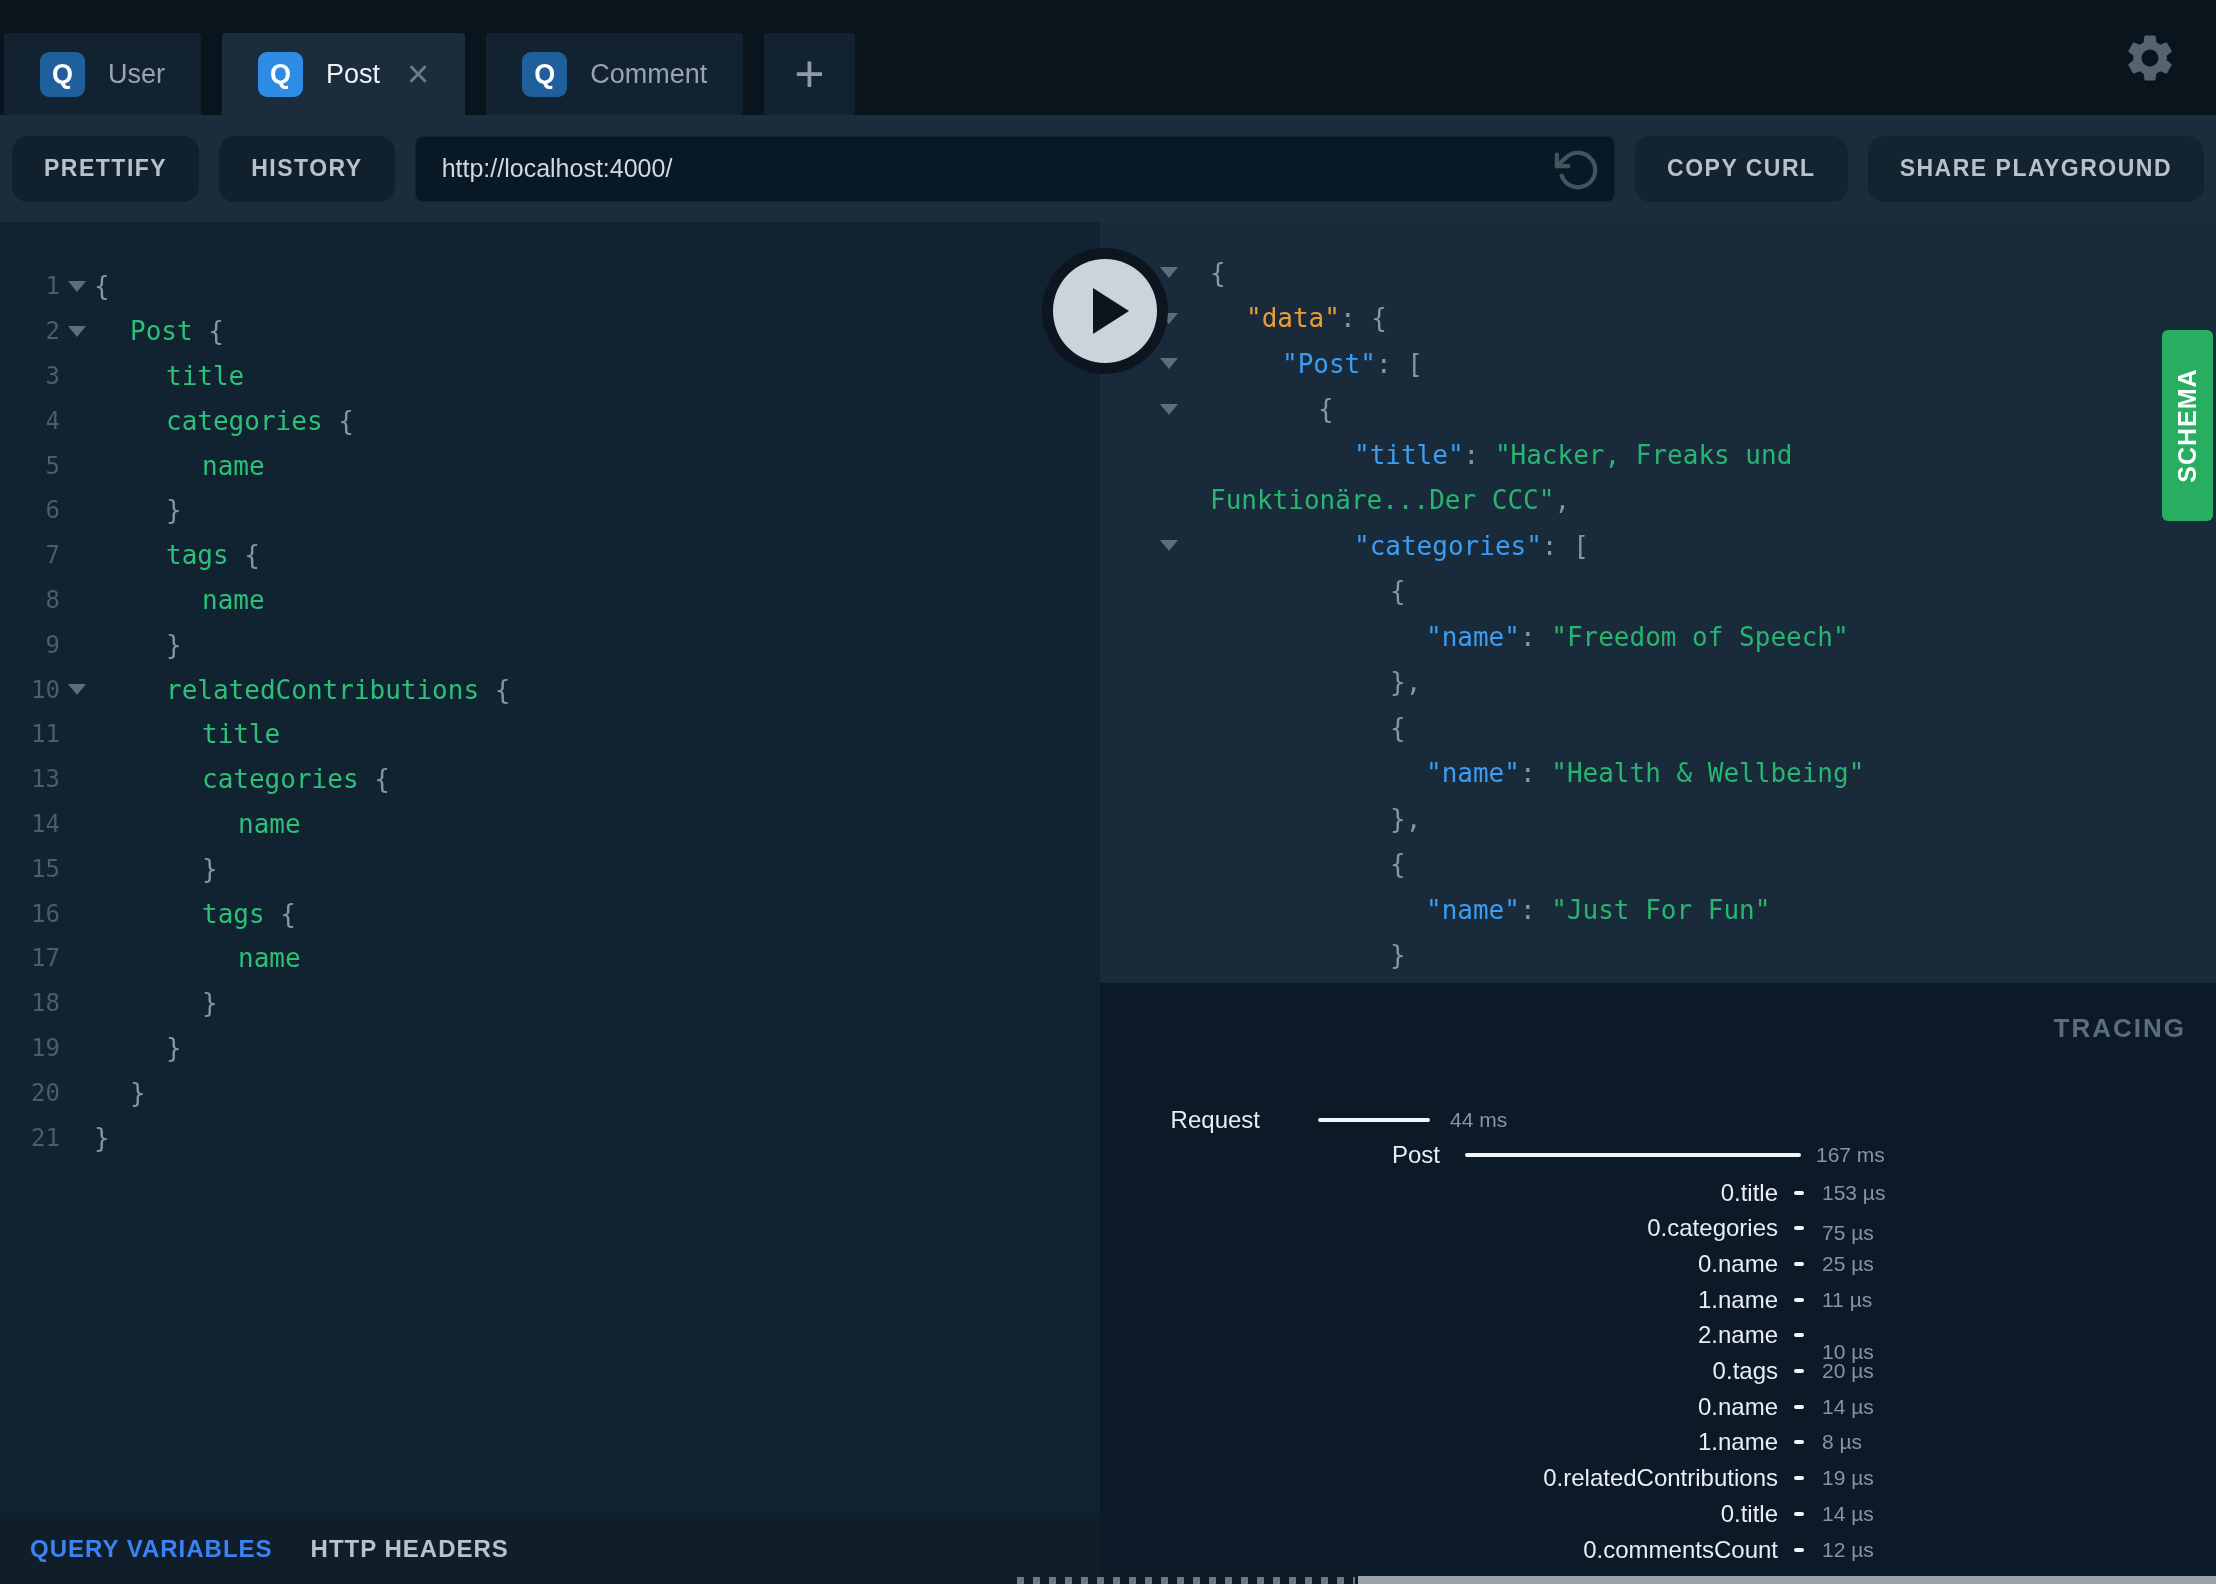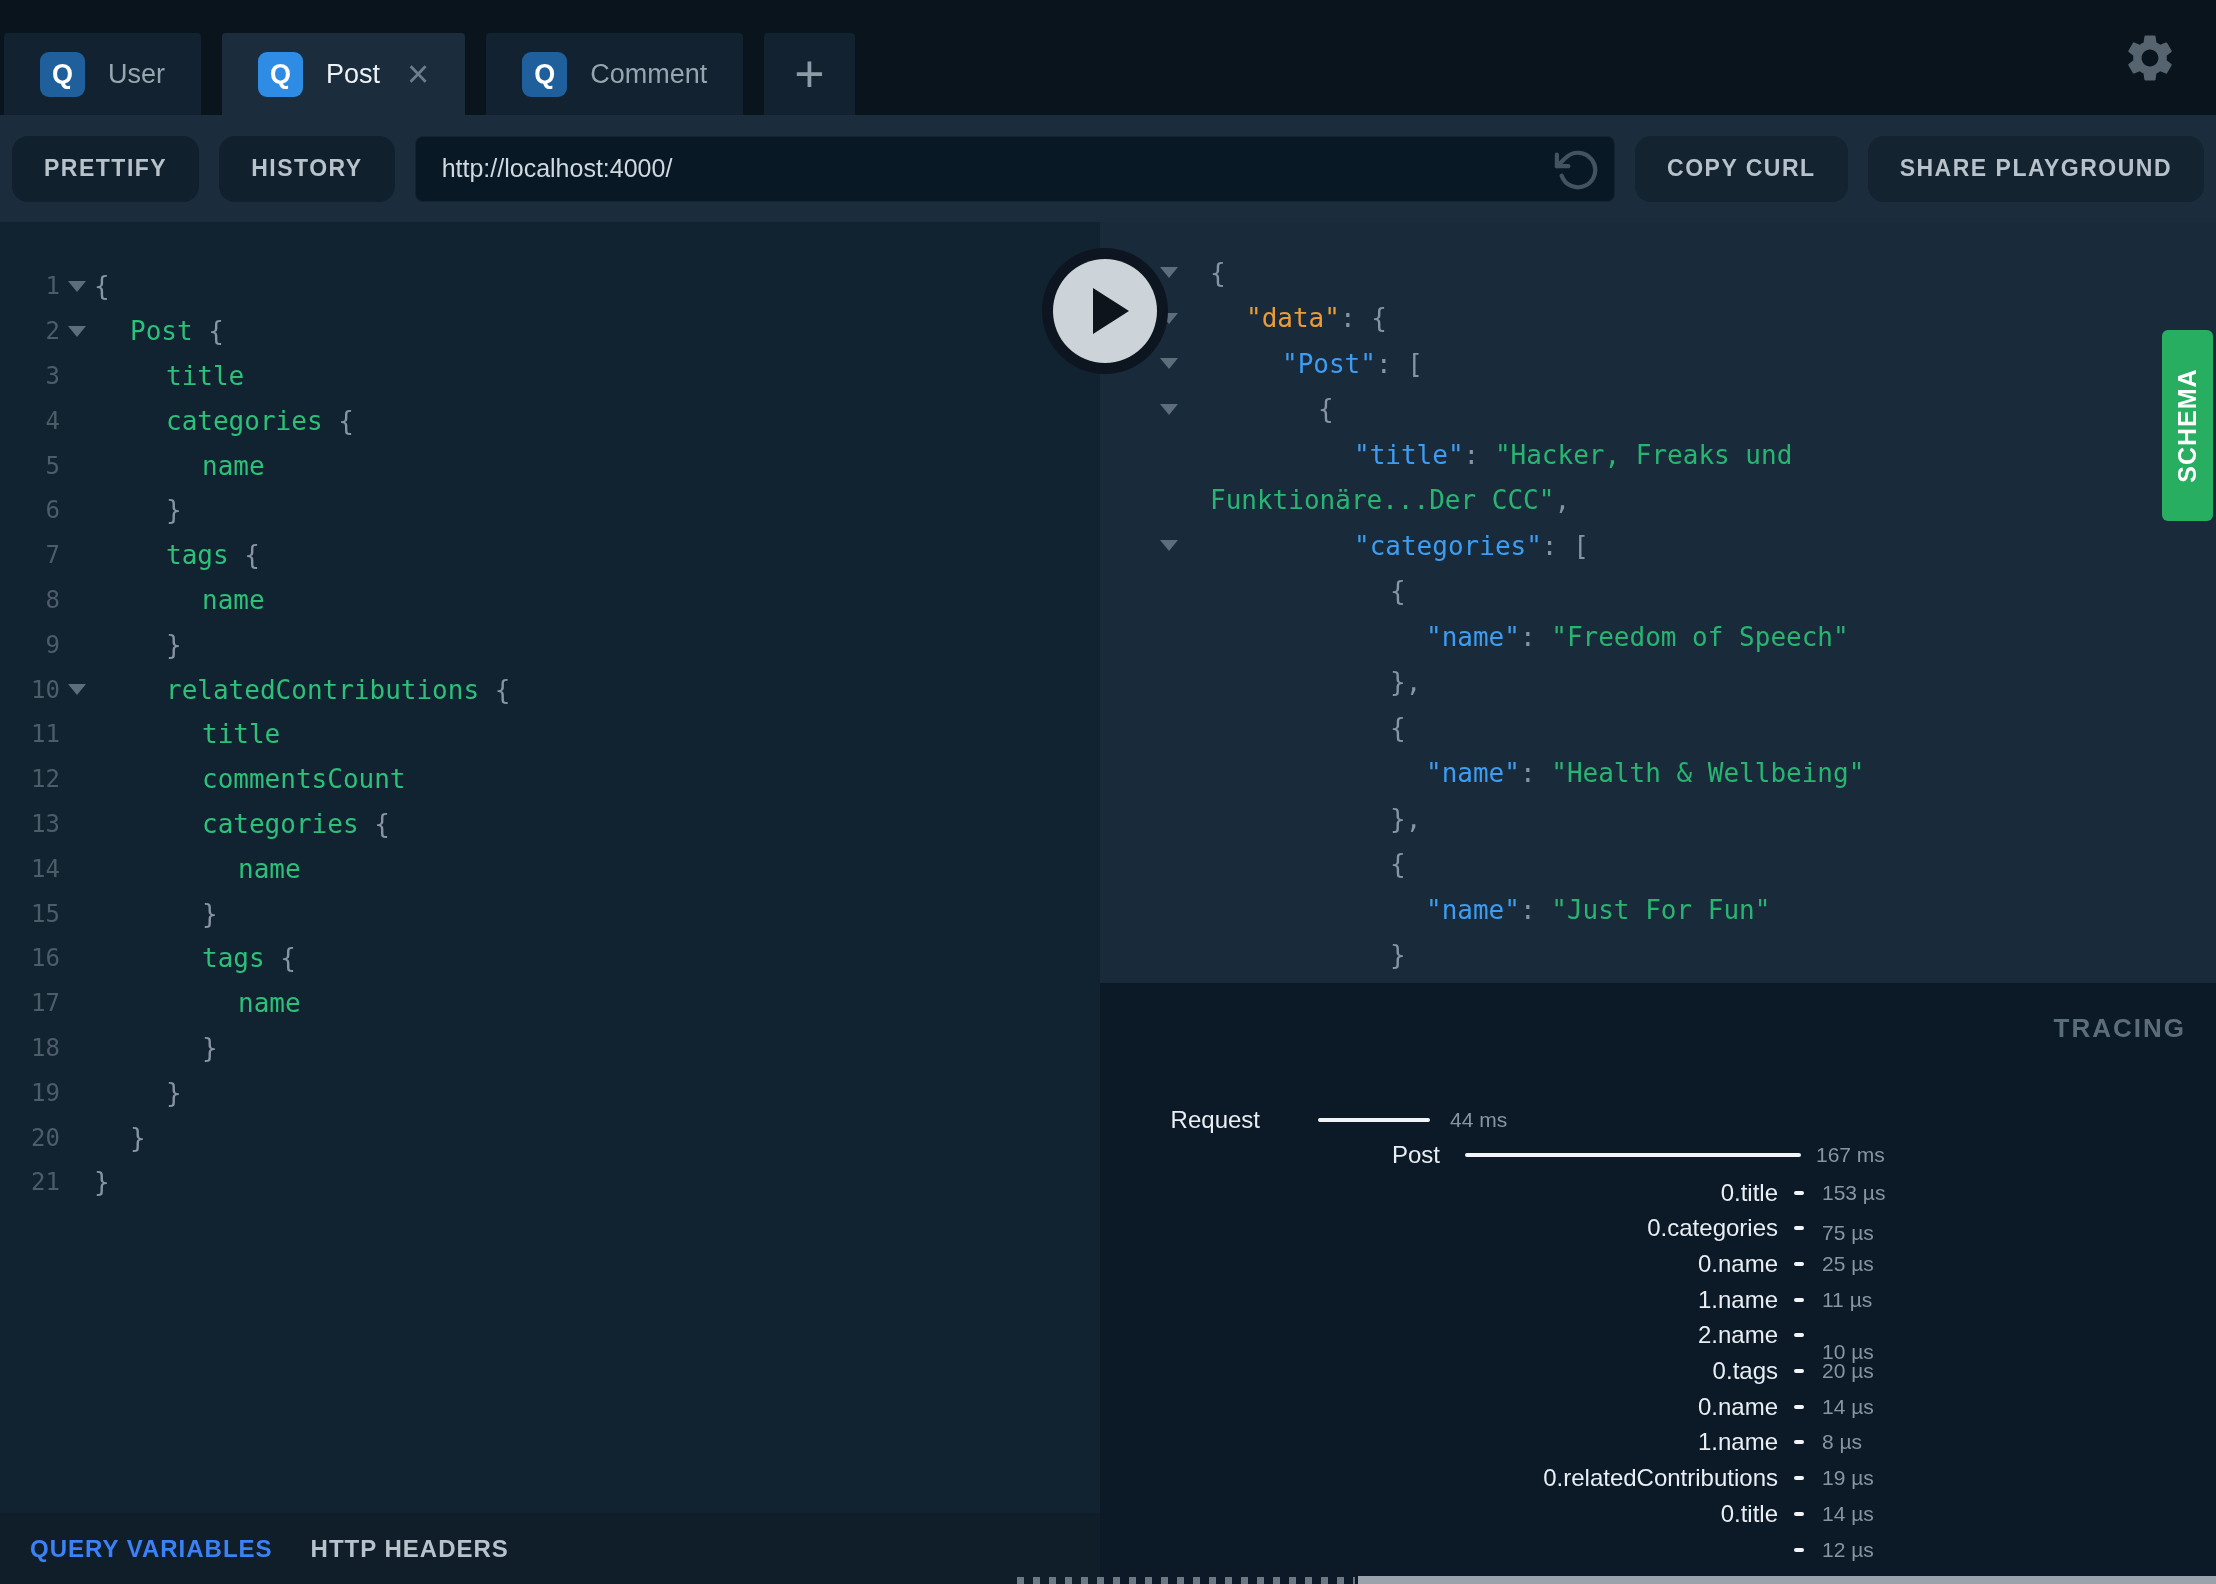--- a/index.html
+++ b/index.html
@@ -217,25 +217,20 @@
           <span class="tri"></span>
         </span>
         <span class="ltext" style="padding-left: 72px;"><span class="tk-f">relatedContributions </span><span class="tk-p">{</span></span>
       </div>
       <div class="cline">
         <span class="lnum">11</span>
         <span class="foldcol"></span>
         <span class="ltext" style="padding-left: 108px;"><span class="tk-f">title</span></span>
       </div>
       <div class="cline">
-        <span class="lnum">12</span>
-        <span class="foldcol"></span>
-        <span class="ltext" style="padding-left: 108px;"><span class="tk-f">commentsCount</span></span>
-      </div>
-      <div class="cline">
         <span class="lnum">13</span>
         <span class="foldcol"></span>
         <span class="ltext" style="padding-left: 108px;"><span class="tk-f">categories </span><span class="tk-p">{</span></span>
       </div>
       <div class="cline">
         <span class="lnum">14</span>
         <span class="foldcol"></span>
         <span class="ltext" style="padding-left: 144px;"><span class="tk-f">name</span></span>
       </div>
       <div class="cline">
@@ -430,20 +425,21 @@
         <span class="t-label" style="left: 0px; width: 678px;">0.relatedContributions</span>
         <span class="t-dash" style="left: 694px; top: 13px;"></span>
         <span class="t-time" style="left: 722px;">19 µs</span>
       </div>
       <div class="trow" style="top: 515.8px;">
         <span class="t-label" style="left: 0px; width: 678px;">0.title</span>
         <span class="t-dash" style="left: 694px; top: 13px;"></span>
         <span class="t-time" style="left: 722px;">14 µs</span>
       </div>
       <div class="trow" style="top: 551.5px;">
+        <span class="t-label" style="left: 0px; width: 678px;">0.commentsCount</span>
         <span class="t-dash" style="left: 694px; top: 13px;"></span>
         <span class="t-time" style="left: 722px;">12 µs</span>
       </div>
       <div class="trow" style="top: 587.2px;">
         <span class="t-label" style="left: 0px; width: 678px;">0.categories</span>
         <span class="t-dash" style="left: 694px; top: 13px;"></span>
         <span class="t-time" style="left: 722px;">13 µs</span>
       </div>
     </div>
 </div>

